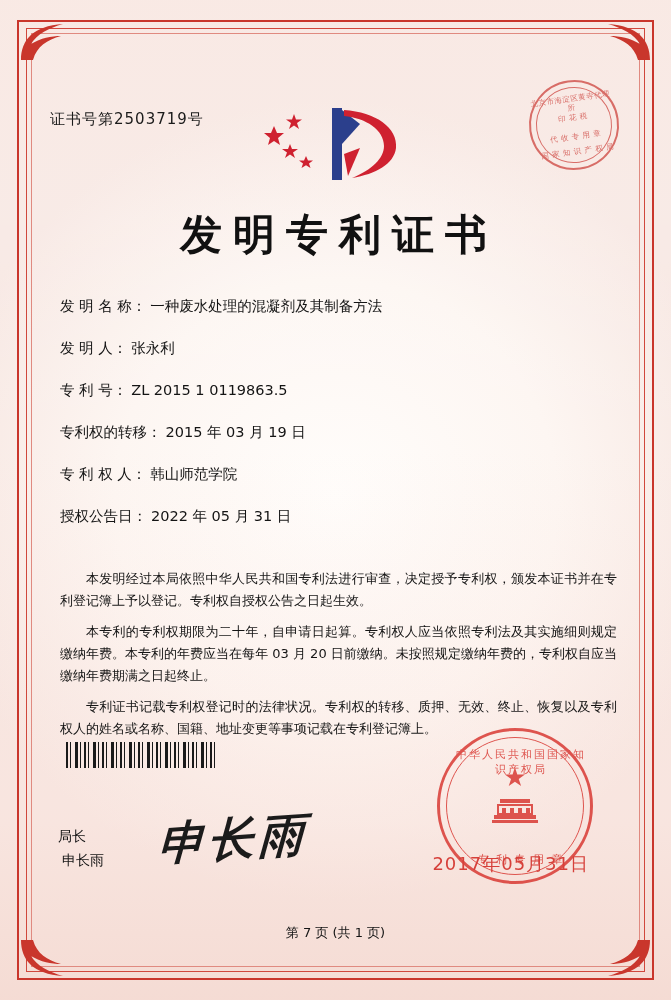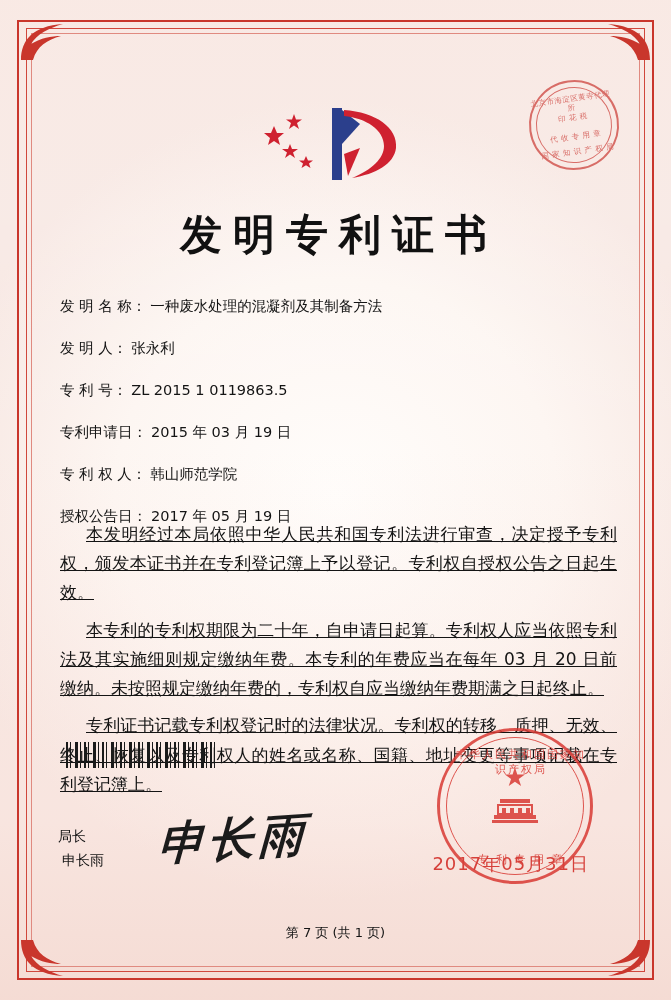--- a/index.html
+++ b/index.html
@@ -154,27 +154,26 @@
     font-family: "DejaVu Sans", sans-serif;
     white-space: nowrap;
   }
   .field .lbl { letter-spacing: 0px; }
   .field .val { margin-left: 4px; }
 
   .paras {
     position: absolute;
     left: 14px;
     right: 8px;
-    top: 468px;
-    font-size: 17px;
+    top: 516px;
+    font-size: 13px;
     line-height: 1.72;
     color: #141414;
     font-family: "DejaVu Sans", sans-serif;
     text-align: justify;
-    text-decoration: underline;
   }
   .paras p {
     margin: 0 0 8px 0;
     text-indent: 26px;
   }
 
   
   .barcode {
     position: absolute;
     left: 20px;
@@ -310,20 +309,21 @@
     </svg>
   </div>
   <div class="corner br">
     <svg width="46" height="40" viewBox="0 0 46 40">
       <path d="M2 38 C2 18, 14 4, 44 2 C30 6, 18 12, 12 22 C22 16, 32 14, 42 14 C28 18, 18 24, 14 38 Z" fill="#c9362c"></path>
     </svg>
   </div>
 
   <div class="content">
 
+    <div class="cert-number">证书号第2503719号</div>
 
     <div class="office-seal">
       <div class="ring"></div>
       <div class="t t1">北京市海淀区黄寺代理所</div>
       <div class="t t2">印 花 税</div>
       <div class="t t3">代 收 专 用 章</div>
       <div class="t t4">国 家 知 识 产 权 局</div>
     </div>
 
     <div class="logo">
@@ -352,27 +352,27 @@
       <div class="field">
         <span class="lbl">发 明 名 称：</span><span class="val">一种废水处理的混凝剂及其制备方法</span>
       </div>
       <div class="field">
         <span class="lbl">发 明 人：</span><span class="val">张永利</span>
       </div>
       <div class="field">
         <span class="lbl">专 利 号：</span><span class="val">ZL 2015 1 0119863.5</span>
       </div>
       <div class="field">
-        <span class="lbl">专利申请日：</span><span class="val">2015 年 03 月 19 日</span>
+        <span class="lbl">专利权的转移：</span><span class="val">2015 年 03 月 19 日</span>
       </div>
       <div class="field">
         <span class="lbl">专 利 权 人：</span><span class="val">韩山师范学院</span>
       </div>
       <div class="field">
-        <span class="lbl">授权公告日：</span><span class="val">2017 年 05 月 19 日</span>
+        <span class="lbl">授权公告日：</span><span class="val">2022 年 05 月 31 日</span>
       </div>
     </div>
 
     <div class="paras">
       <p>本发明经过本局依照中华人民共和国专利法进行审查，决定授予专利权，颁发本证书并在专利登记簿上予以登记。专利权自授权公告之日起生效。</p>
       <p>本专利的专利权期限为二十年，自申请日起算。专利权人应当依照专利法及其实施细则规定缴纳年费。本专利的年费应当在每年 03 月 20 日前缴纳。未按照规定缴纳年费的，专利权自应当缴纳年费期满之日起终止。</p>
       <p>专利证书记载专利权登记时的法律状况。专利权的转移、质押、无效、终止、恢复以及专利权人的姓名或名称、国籍、地址变更等事项记载在专利登记簿上。</p>
     </div>
 
     <div class="barcode"></div>

